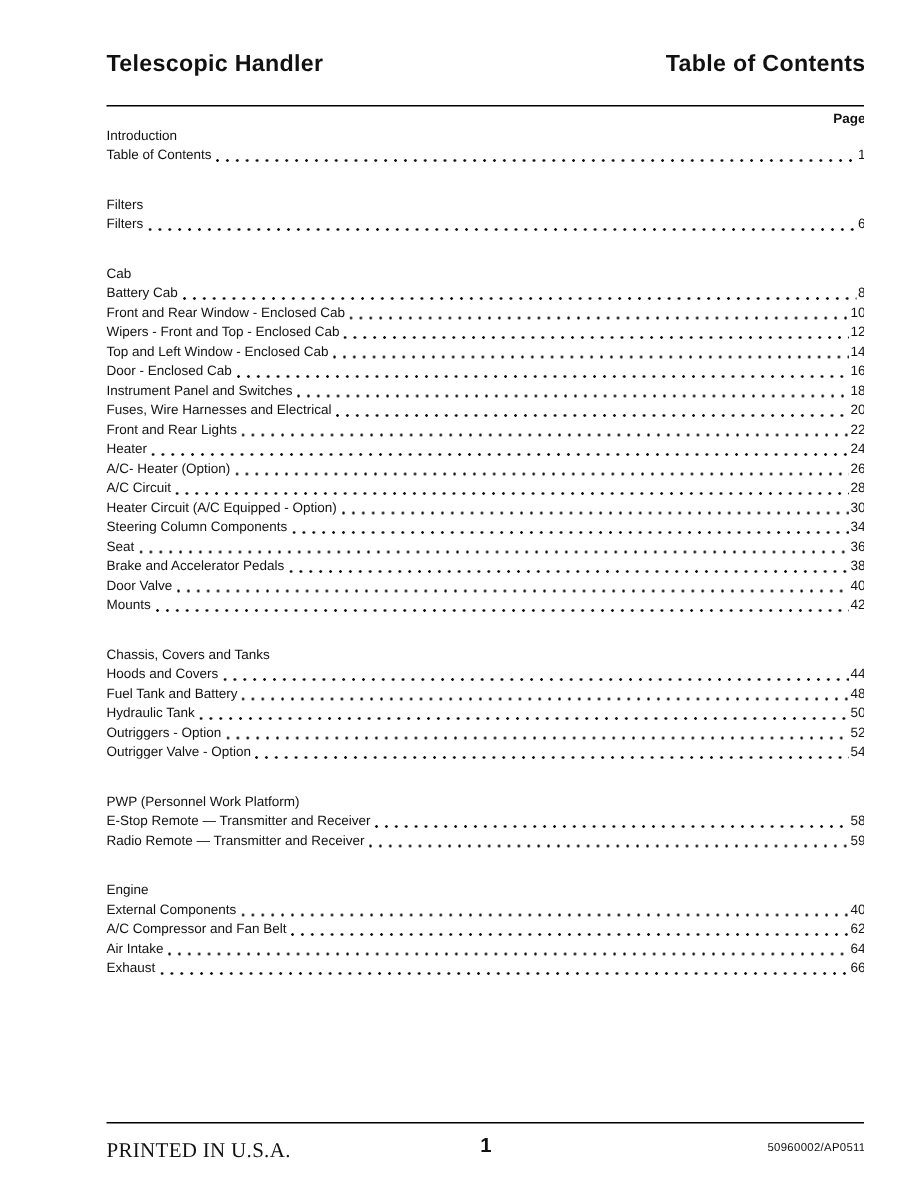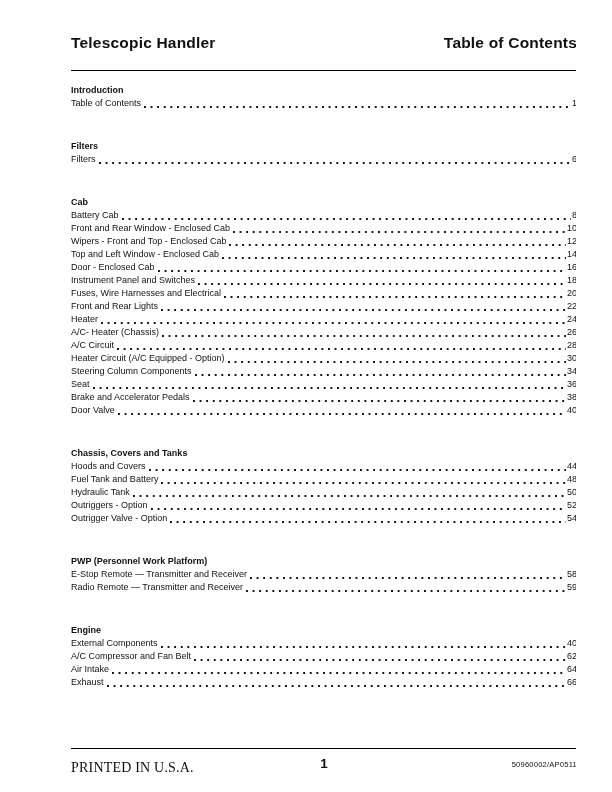--- a/index.html
+++ b/index.html
@@ -51,23 +51,23 @@
   }
 
   .toc {
     position: absolute;
     top: 84px;
     left: 71px;
     width: 506px;
     font-size: 9px;
     line-height: 13px;
   }
-  .toc-section { margin-top: 30px; }
+  .toc-section { margin-top: 20px; }
   .toc-section:first-child { margin-top: 0; }
-  .toc-heading { font-weight: bold; }
+  .toc-heading { font-weight: normal; }
 
   .toc-row { display: flex; }
   .entry-title { white-space: nowrap; }
   .dot-leader {
     flex: 1;
     align-self: flex-end;
     height: 2px;
     margin: 0 1px 2.5px 3px;
     background-image: radial-gradient(circle at 1px 1px, #111111 0.8px, transparent 1px);
     background-repeat: repeat-x;
@@ -107,20 +107,21 @@
 
 <div class="page">
 
   <div class="header">
     <span class="title">Telescopic Handler</span>
     <span class="title">Table of Contents</span>
   </div>
 
   <div class="rule top-rule"></div>
 
+  <div class="page-col-label">Page</div>
 
   <div class="toc" id="toc">
       <div class="toc-section">
         <div class="toc-heading">Introduction</div>
         <div class="toc-row">
           <span class="entry-title">Table of Contents</span>
           <span class="dot-leader"></span>
           <span class="entry-page">1</span>
         </div>
       </div>
@@ -173,21 +174,21 @@
           <span class="entry-title">Front and Rear Lights</span>
           <span class="dot-leader"></span>
           <span class="entry-page">22</span>
         </div>
         <div class="toc-row">
           <span class="entry-title">Heater</span>
           <span class="dot-leader"></span>
           <span class="entry-page">24</span>
         </div>
         <div class="toc-row">
-          <span class="entry-title">A/C- Heater (Chassis)</span>
+          <span class="entry-title">A/C- Heater (Option)</span>
           <span class="dot-leader"></span>
           <span class="entry-page">26</span>
         </div>
         <div class="toc-row">
           <span class="entry-title">A/C Circuit</span>
           <span class="dot-leader"></span>
           <span class="entry-page">28</span>
         </div>
         <div class="toc-row">
           <span class="entry-title">Heater Circuit (A/C Equipped - Option)</span>
@@ -206,20 +207,25 @@
         </div>
         <div class="toc-row">
           <span class="entry-title">Brake and Accelerator Pedals</span>
           <span class="dot-leader"></span>
           <span class="entry-page">38</span>
         </div>
         <div class="toc-row">
           <span class="entry-title">Door Valve</span>
           <span class="dot-leader"></span>
           <span class="entry-page">40</span>
+        </div>
+        <div class="toc-row">
+          <span class="entry-title">Mounts</span>
+          <span class="dot-leader"></span>
+          <span class="entry-page">42</span>
         </div>
       </div>
       <div class="toc-section">
         <div class="toc-heading">Chassis, Covers and Tanks</div>
         <div class="toc-row">
           <span class="entry-title">Hoods and Covers</span>
           <span class="dot-leader"></span>
           <span class="entry-page">44</span>
         </div>
         <div class="toc-row">

